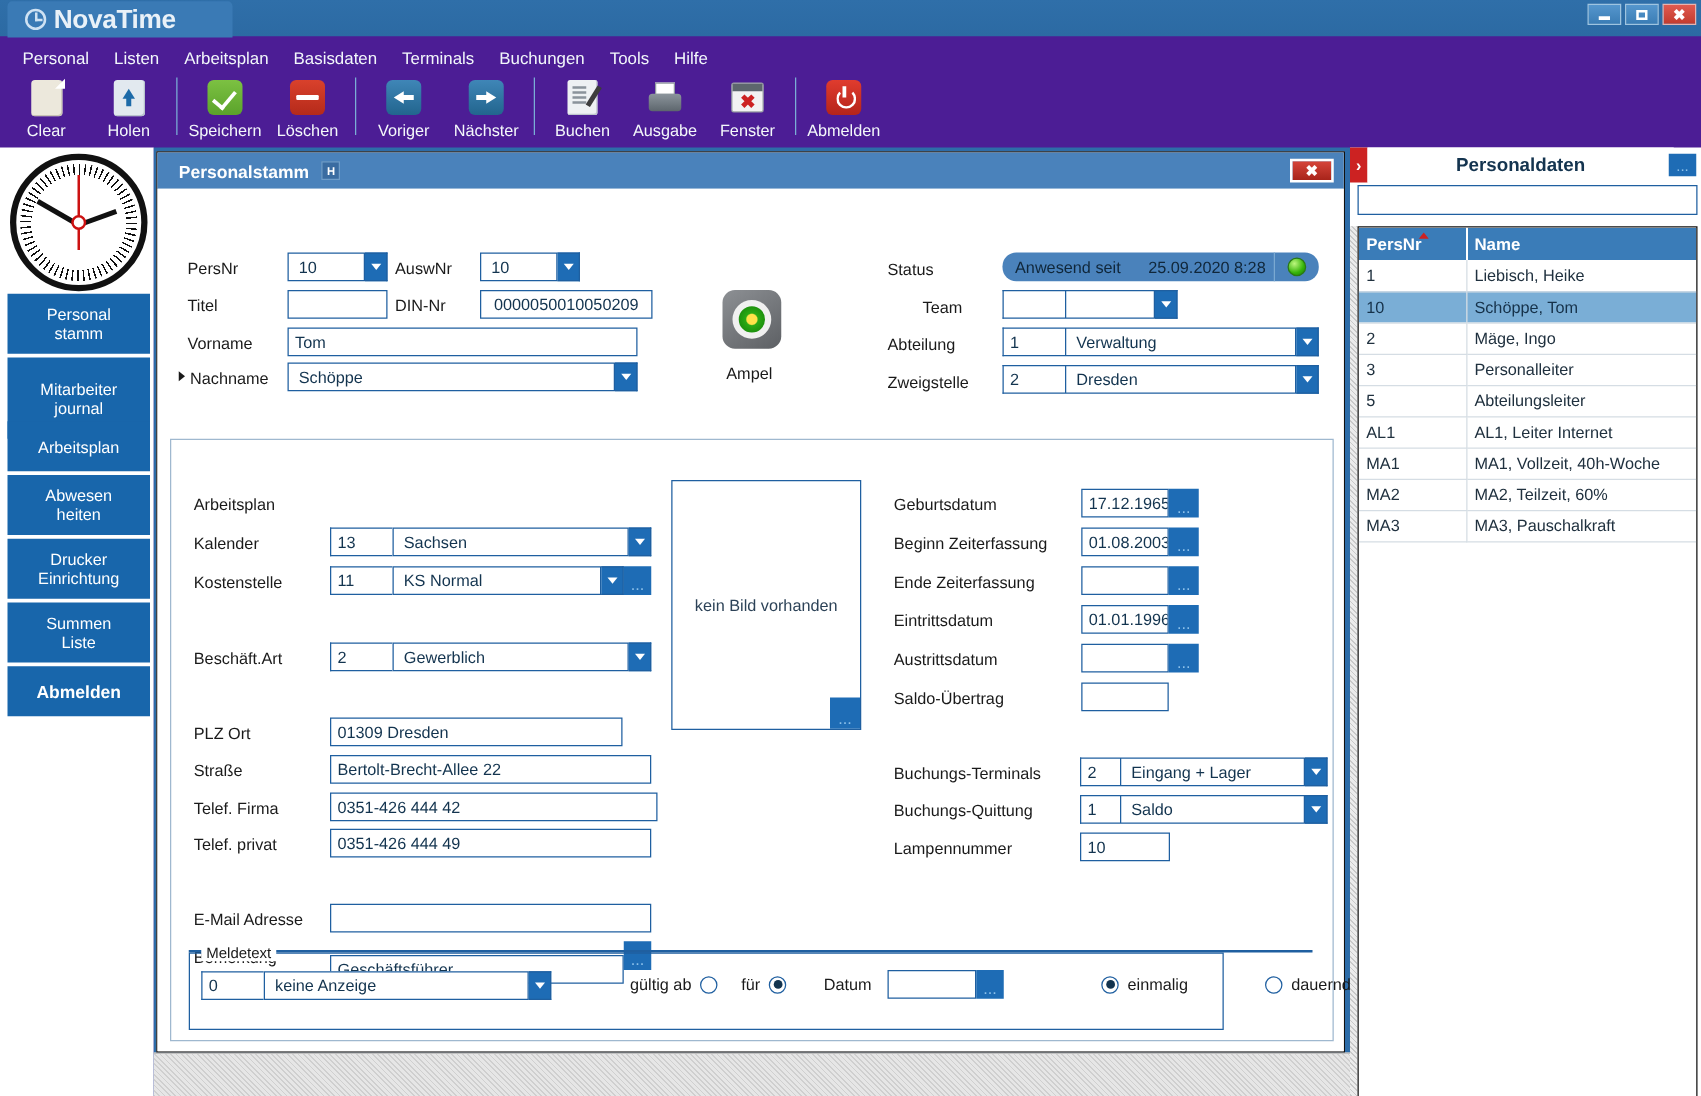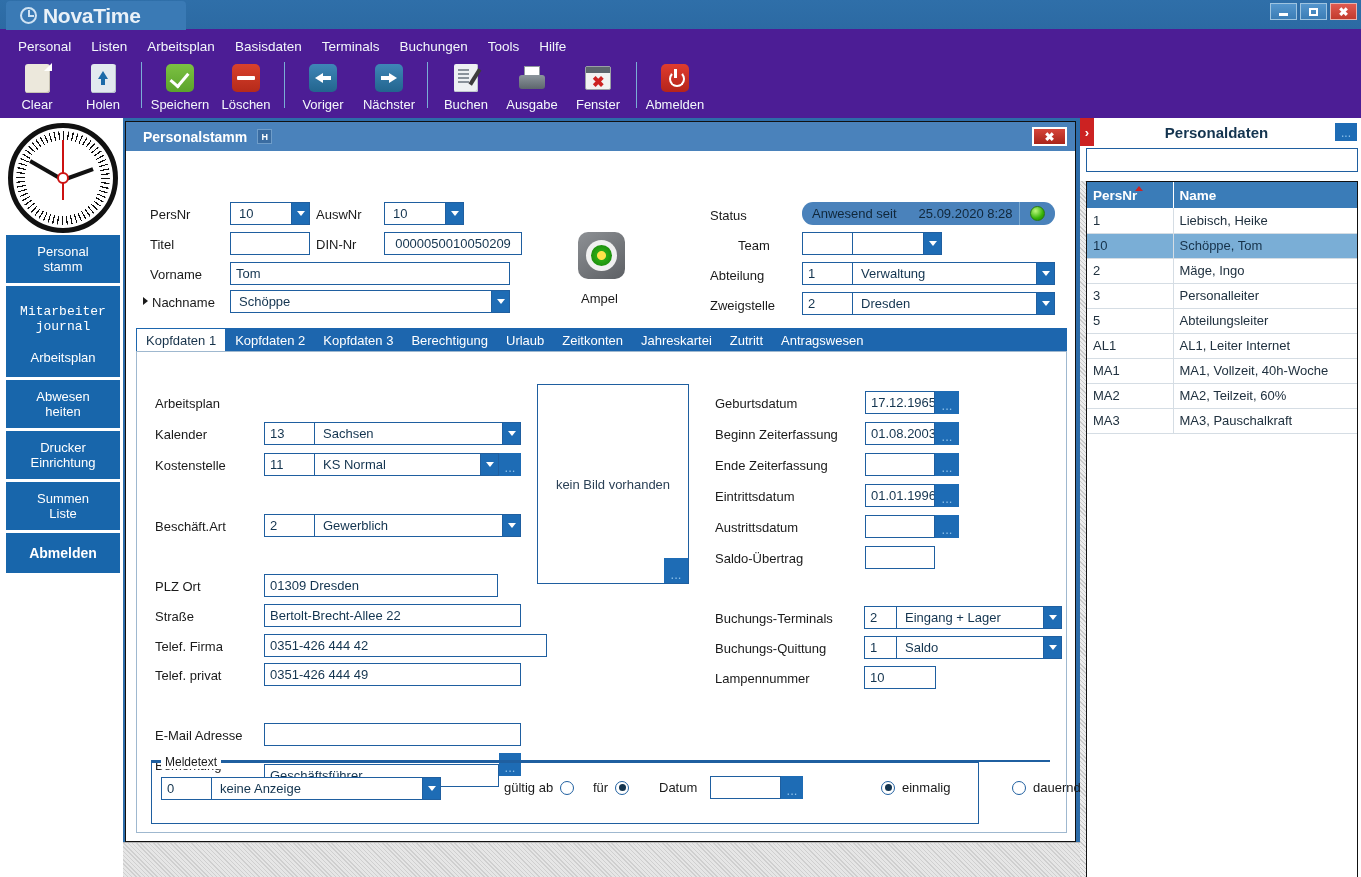--- a/index.html
+++ b/index.html
@@ -576,21 +576,21 @@
       <div class="tickring"></div>
       <div class="hh"></div>
       <div class="mh"></div>
       <div class="sh"></div>
       <div class="hub"></div>
     </div>
     <div class="sidebtn" style="top:117px;height:48px;">
       <span>Personal</span>
       <span>stamm</span>
     </div>
-    <div class="sidebtn" style="top:168px;height:65px;font-family:Liberation Mono, monospace;">
+    <div class="sidebtn" style="top:168px;height:65px;">
       <span>Mitarbeiter</span>
       <span>journal</span>
     </div>
     <div class="sidebtn" style="top:219px;height:40px;">
       <span>Arbeitsplan</span>
     </div>
     <div class="sidebtn" style="top:262px;height:48px;">
       <span>Abwesen</span>
       <span>heiten</span>
     </div>
@@ -677,31 +677,20 @@
         <div class="arrow"></div>
       </div>
 
       <div class="lbl" style="left:584px; top:147px;">Zweigstelle</div>
       <div class="combo" style="left:676px; top:141px; width:253px;">
         <div class="code">2</div>
         <div class="txt">Dresden</div>
         <div class="arrow"></div>
       </div>
 
-      <div class="tabstrip">
-        <div class="tab active">Kopfdaten 1</div>
-        <div class="tab">Kopfdaten 2</div>
-        <div class="tab">Kopfdaten 3</div>
-        <div class="tab">Berechtigung</div>
-        <div class="tab">Urlaub</div>
-        <div class="tab">Zeitkonten</div>
-        <div class="tab">Jahreskartei</div>
-        <div class="tab">Zutritt</div>
-        <div class="tab">Antragswesen</div>
-      </div>
 
       <div class="tabpanel">
 
         <div class="lbl" style="left:18px; top:44px;">Arbeitsplan</div>
 
         <div class="lbl" style="left:18px; top:75px;">Kalender</div>
         <div class="combo" style="left:127px; top:70px; width:257px;">
           <div class="code">13</div>
           <div class="txt">Sachsen</div>
           <div class="arrow"></div>
@@ -722,21 +711,21 @@
           <div class="arrow"></div>
         </div>
 
         <div class="lbl" style="left:18px; top:227px;">PLZ Ort</div>
         <div class="fld" style="left:127px; top:222px; width:234px;">01309 Dresden</div>
 
         <div class="lbl" style="left:18px; top:257px;">Straße</div>
         <div class="fld" style="left:127px; top:252px; width:257px;">Bertolt-Brecht-Allee 22</div>
 
         <div class="lbl" style="left:18px; top:287px;">Telef. Firma</div>
-        <div class="fld" style="left:127px; top:282px; width:283px;">0351-426 444 42</div>
+        <div class="fld" style="left:127px; top:282px; width:262px;">0351-426 444 42</div>
 
         <div class="lbl" style="left:18px; top:316px;">Telef. privat</div>
         <div class="fld" style="left:127px; top:311px; width:257px;">0351-426 444 49</div>
 
         <div class="lbl" style="left:18px; top:376px;">E-Mail Adresse</div>
         <div class="fld" style="left:127px; top:371px; width:257px;"></div>
 
         <div class="lbl" style="left:18px; top:406px;">Bemerkung</div>
         <div class="fld" style="left:127px; top:401px; width:235px;margin-top:11px;">Geschäftsführer</div>
         <div class="btn-dots" style="left:362px; top:401px; width:22px; height:23px;">...</div>

